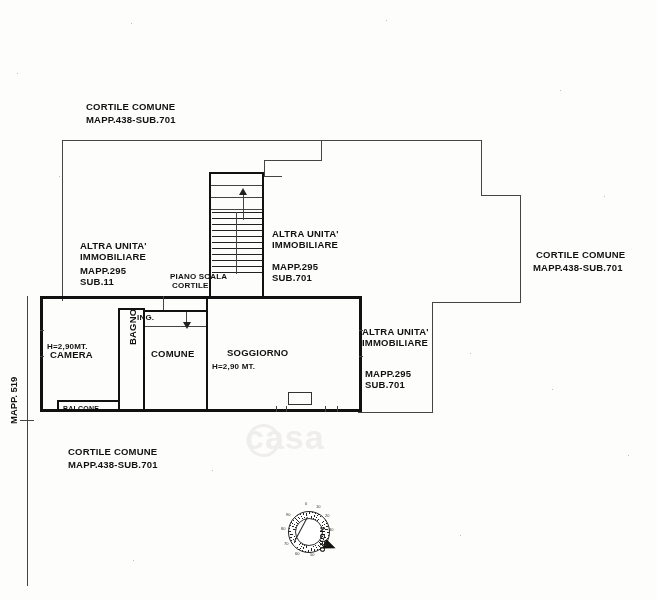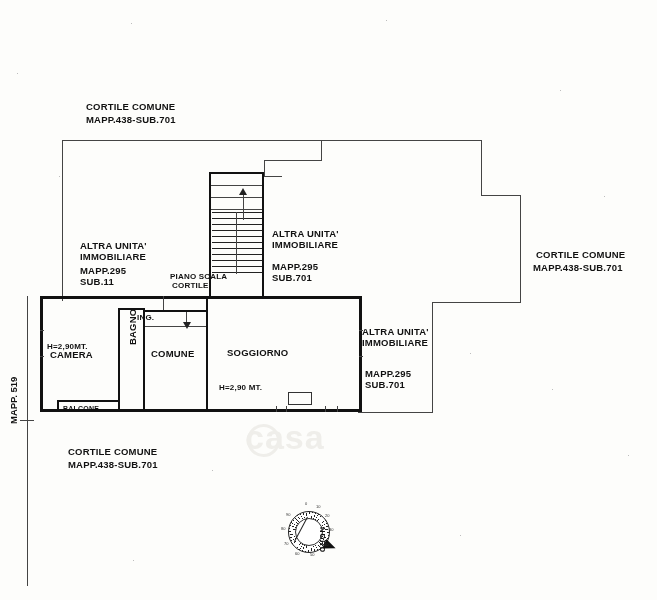--- a/index.html
+++ b/index.html
@@ -224,21 +224,21 @@
   <div class="lbl" style="left:50px;top:349px;">CAMERA</div>
   <div class="lbl small" style="left:47px;top:342px;">H=2,90MT.</div>
 
   <div class="lbl" style="left:127px;top:345px;transform:rotate(-90deg);transform-origin:left top;">BAGNO</div>
 
   <div class="lbl" style="left:151px;top:348px;">COMUNE</div>
 
   <div class="lbl small" style="left:137px;top:313px;">ING.</div>
 
   <div class="lbl" style="left:227px;top:347px;">SOGGIORNO</div>
-  <div class="lbl small" style="left:219px;top:362px;margin-top:21px;">H=2,90 MT.</div>
+  <div class="lbl small" style="left:212px;top:362px;">H=2,90 MT.</div>
 
   <div class="lbl tiny" style="left:63px;top:405px;">BALCONE</div>
 
   <div id="compass">
     <div class="rose"></div>
     <div class="hand"></div>
     <div class="needle"></div>
     <div class="nord">NORD</div>
     <div class="ticknum" style="left:25px;top:4px;">0</div>
     <div class="ticknum" style="left:36px;top:7px;">10</div>

